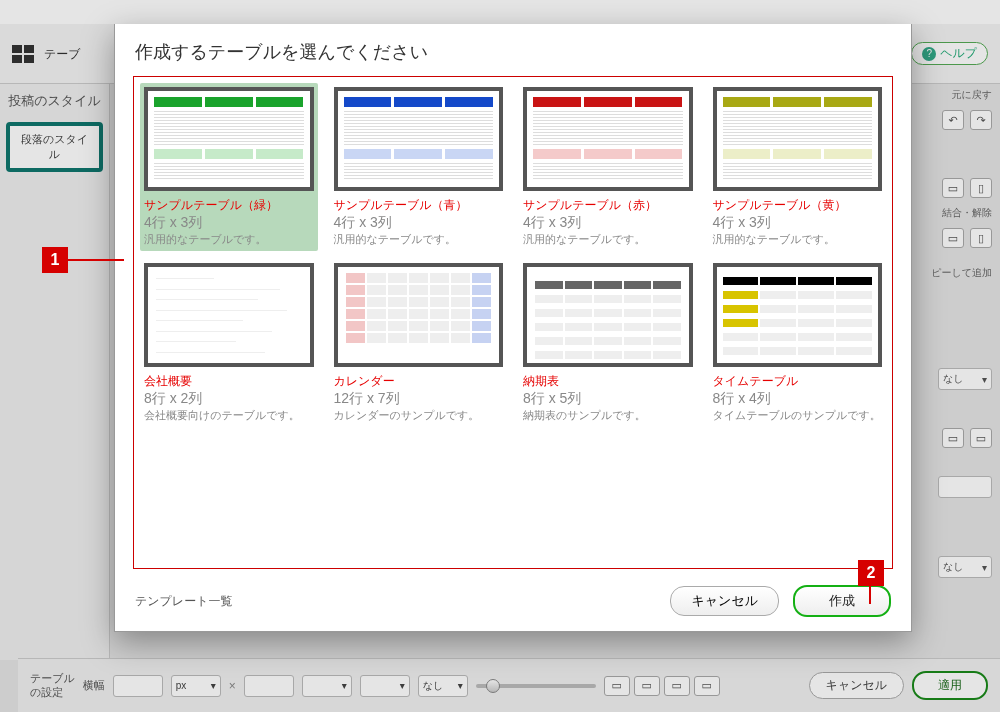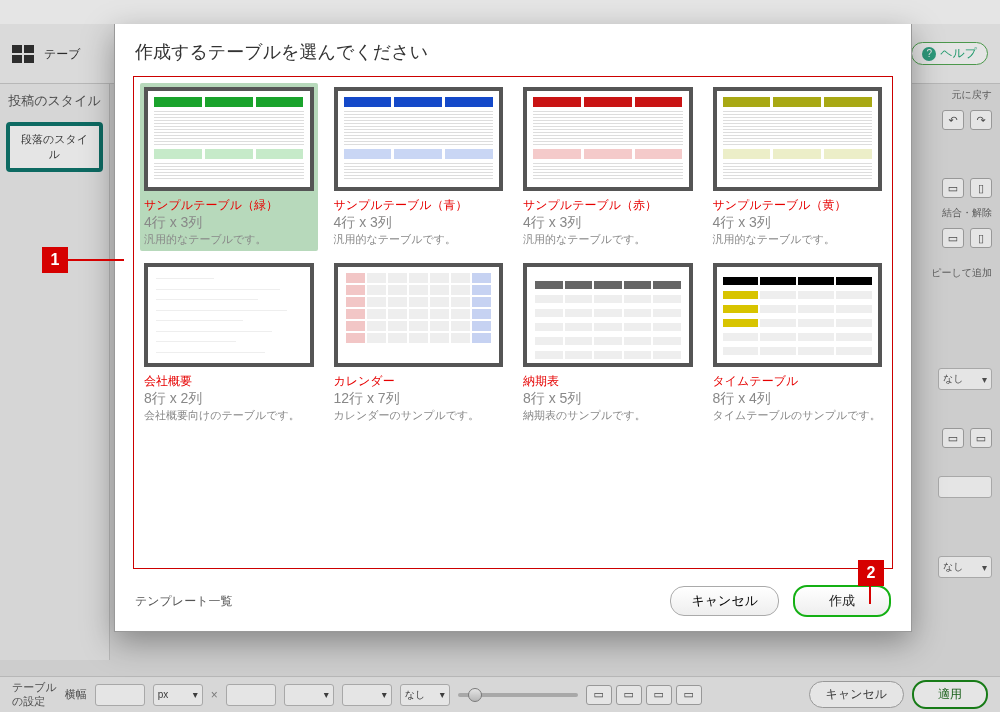--- a/index.html
+++ b/index.html
@@ -76,21 +76,21 @@
   }
   .rp-row { display:flex; justify-content:flex-end; align-items:center; gap:6px;
     padding:4px 8px; font-size:11px; color:#555;}
   .rp-label { font-size:10px; color:#666; }
   .rp-ico {
     width:22px;height:20px;border:1px solid #aaa;border-radius:3px;
     background:#fff; display:inline-flex;align-items:center;justify-content:center;
     font-size:11px; color:#555;
   }
   .bottom-bar {
-    position:absolute; bottom:0; left:0; right:0; height:36px;
+    position:absolute; bottom:0; left:18px; right:0; height:54px;
     background:#f0f0f0; border-top:1px solid #ccc;
     display:flex; align-items:center; padding:0 12px; gap:8px;
   }
   .bb-label { font-size:11px; color:#555; line-height:1.2; }
   .bb-input { width:50px;height:22px;border:1px solid #bbb;border-radius:3px;background:#fff;}
   .bb-sel { width:50px;height:22px;border:1px solid #bbb;border-radius:3px;background:#fff;
     display:flex;align-items:center;justify-content:space-between;padding:0 4px;font-size:10px;}
   .bb-slider { flex:0 0 120px; height:4px; background:#bbb; border-radius:2px; position:relative;}
   .bb-thumb { position:absolute; top:-5px; left:10px; width:14px;height:14px;border-radius:50%;
     background:linear-gradient(#fff,#ccc); border:1px solid #888;}

